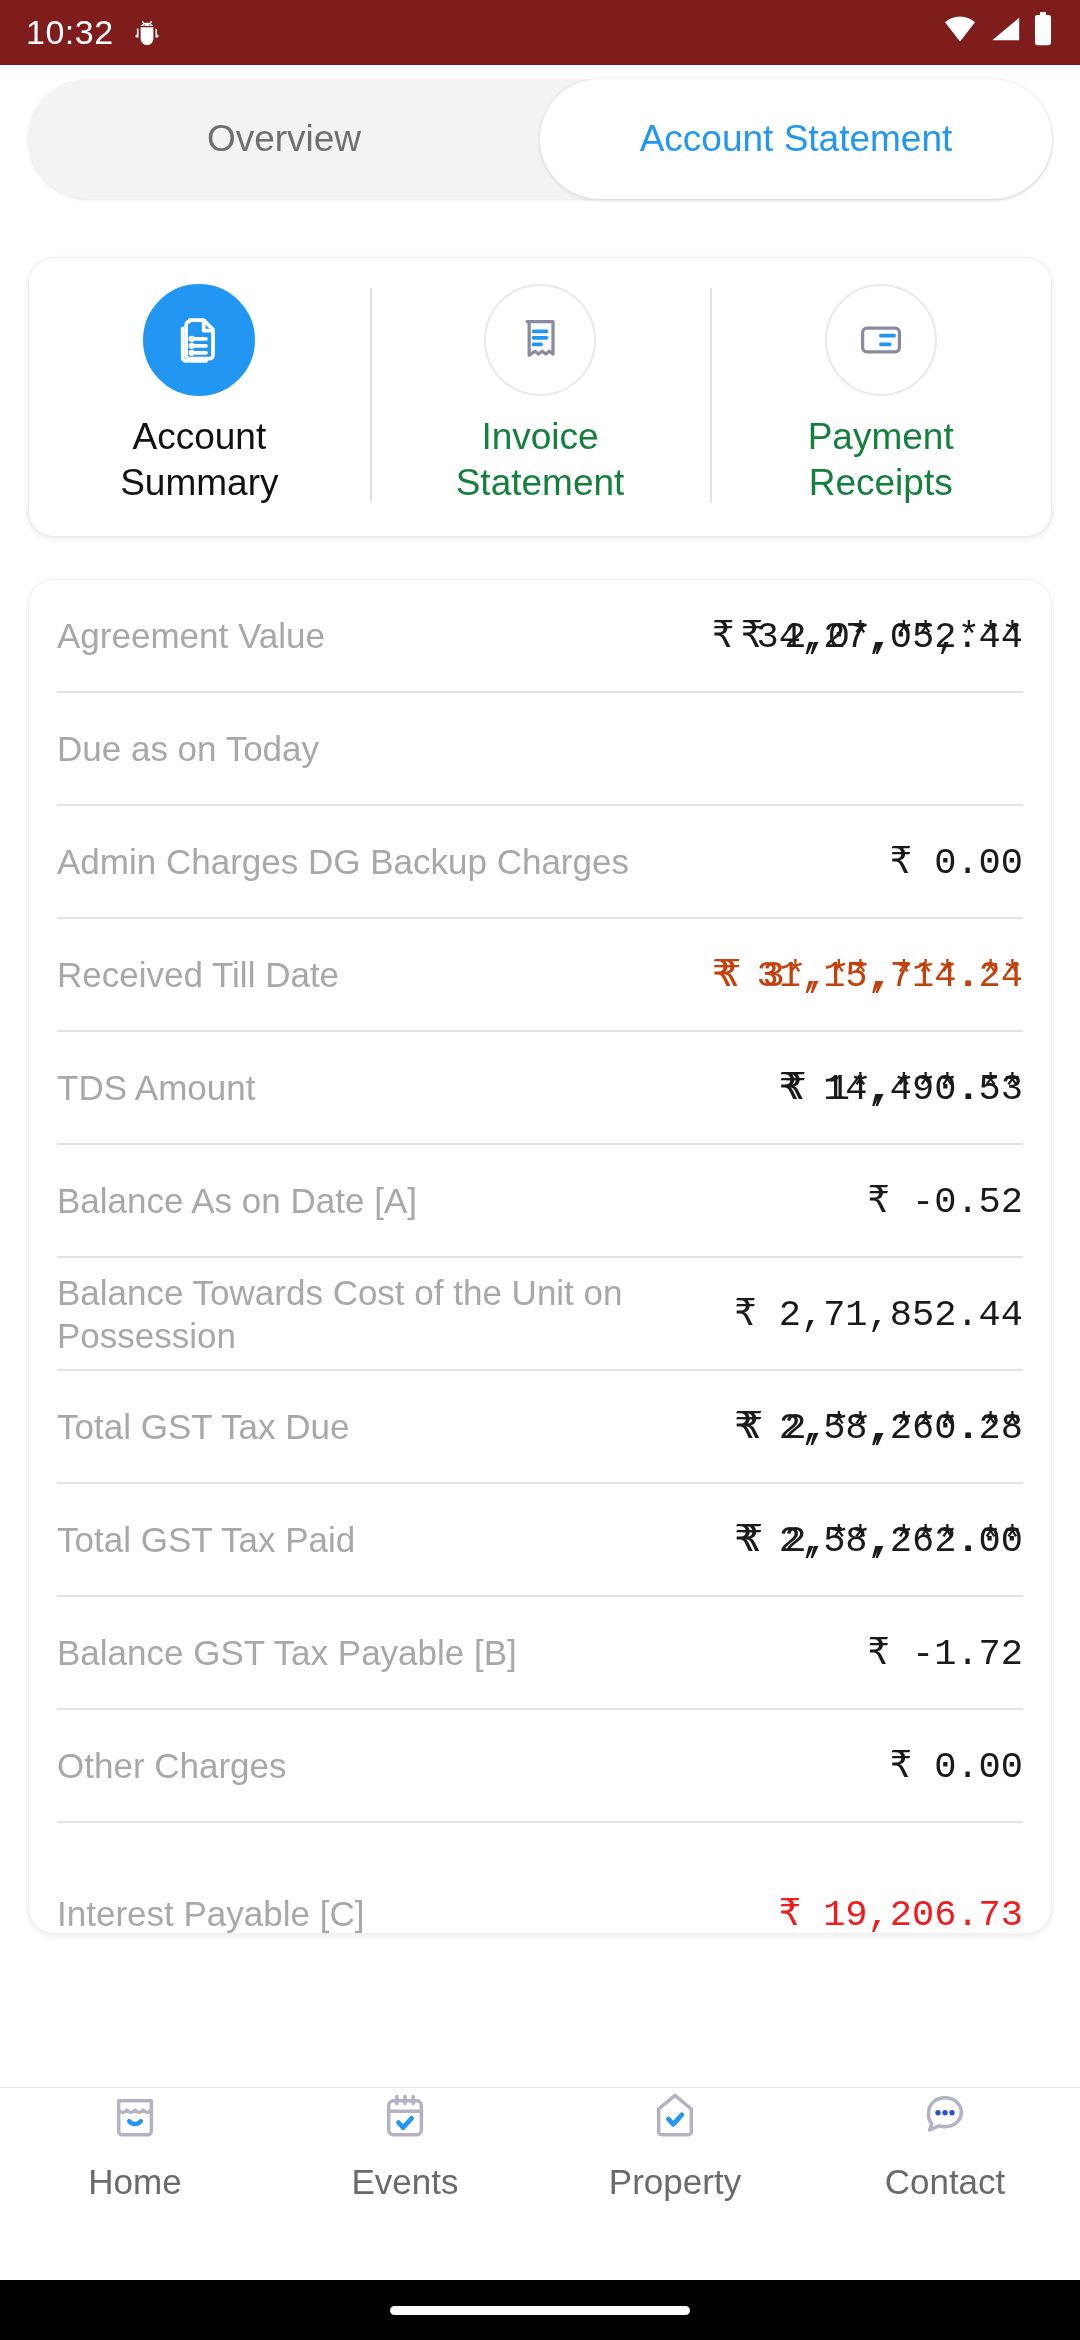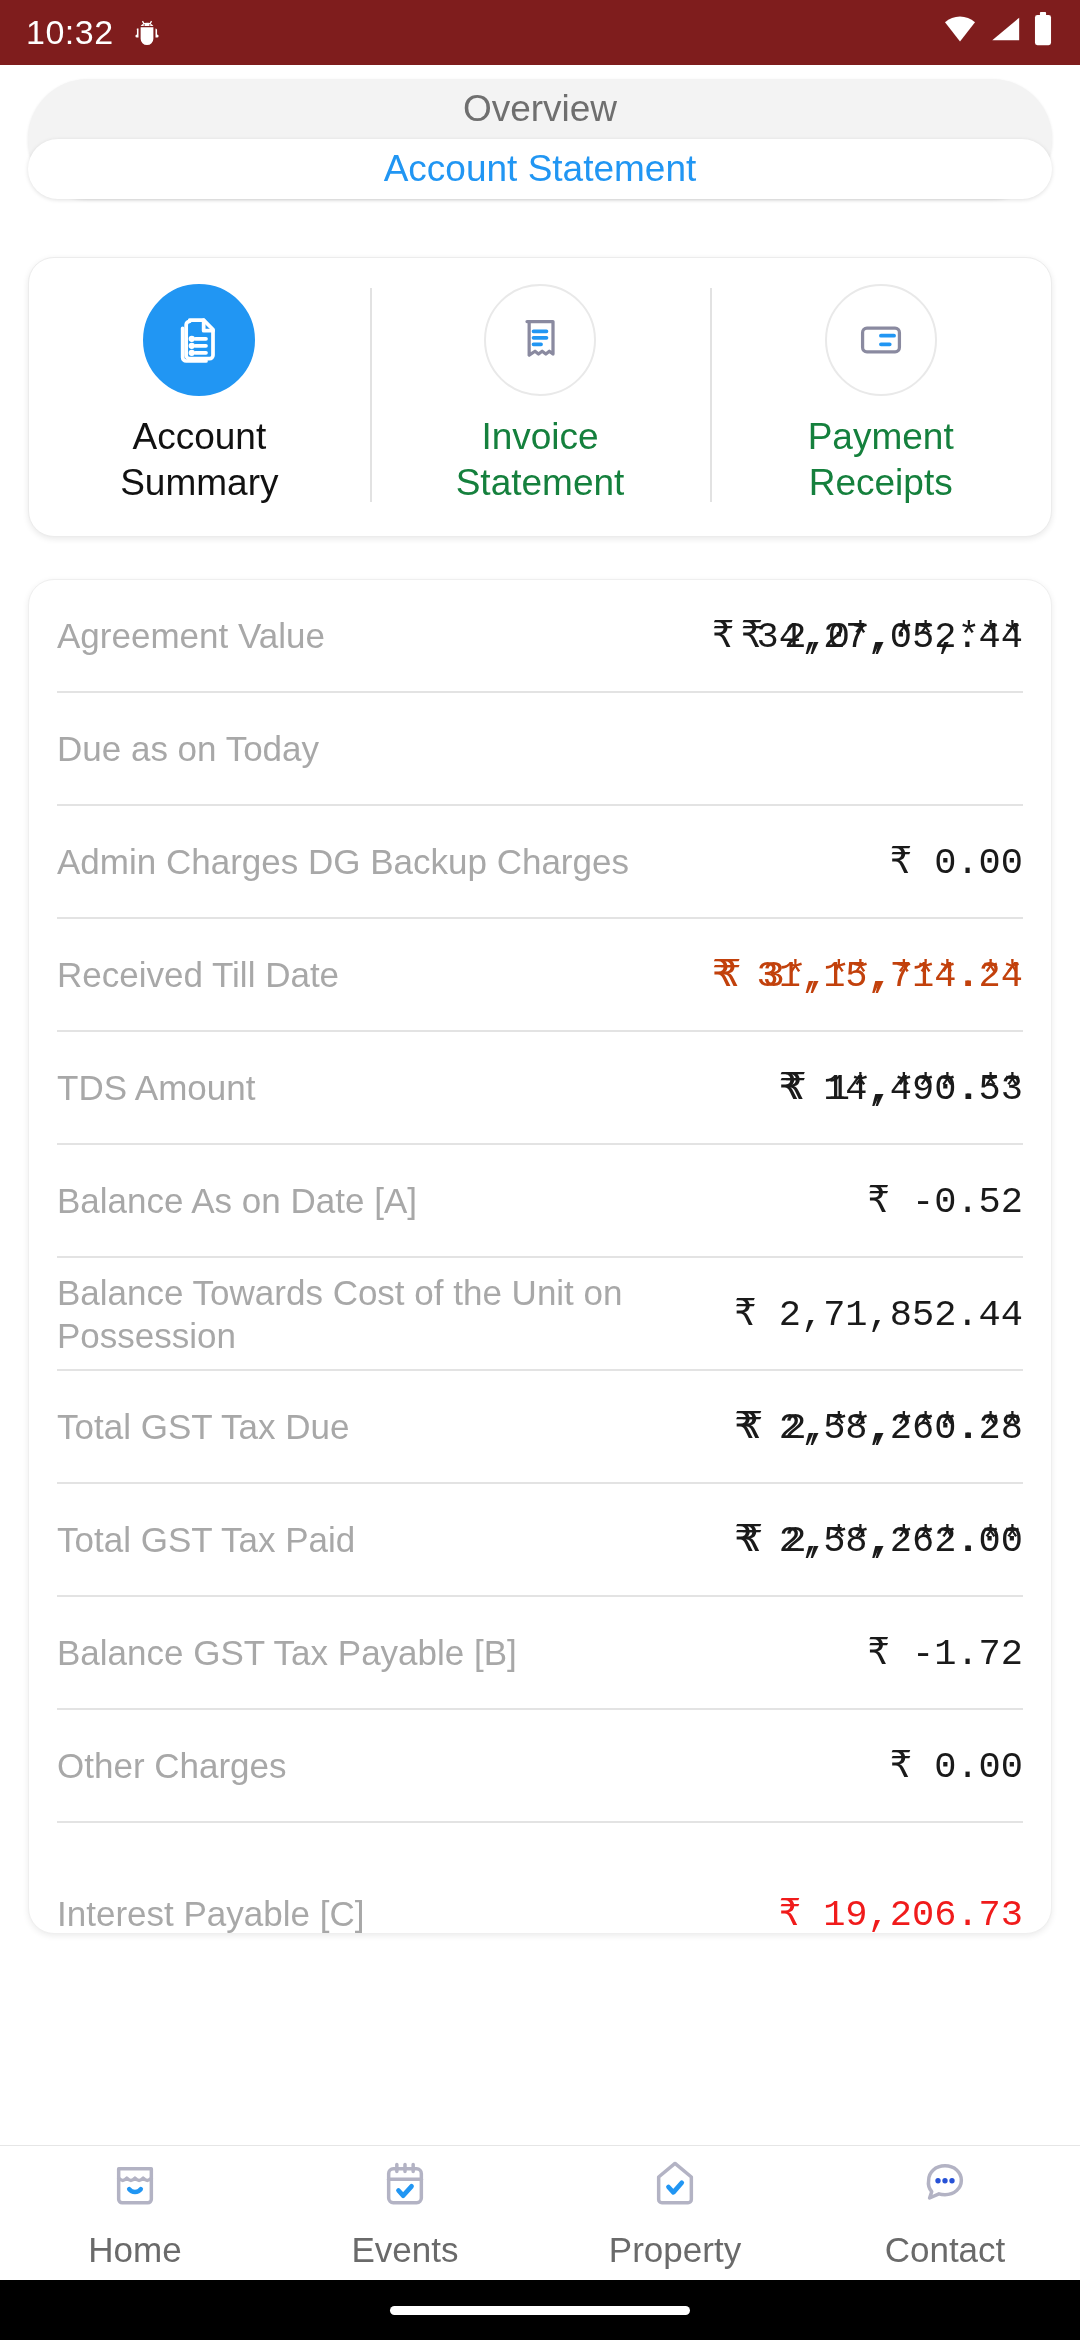--- a/index.html
+++ b/index.html
@@ -20,21 +20,20 @@
   .sb-time{ font-size:34px; font-weight:400; }
   .sb-bug{ margin-left:16px; display:flex; align-items:center; }
   .sb-right{ margin-left:auto; display:flex; align-items:center; gap:10px; }
 
   
   .tabwrap{ padding:14px 28px 0 28px; }
   .tabs{
     position:relative; height:120px; border-radius:60px;
     background:#f3f3f3; display:flex; align-items:stretch;
     box-shadow:0 1px 3px rgba(0,0,0,.10);
-    flex-direction:column;
   }
   .tab{
     flex:1; display:flex; align-items:center; justify-content:center;
     font-size:37px; color:#6f6f6f; position:relative; z-index:2;
     border-radius:60px;
   }
   .tab.active{ color:#2196f3; background:#ffffff; box-shadow:0 1px 4px rgba(0,0,0,.13); }
 
   
   .card{
@@ -85,23 +84,23 @@
   
   .ov{ position:relative; display:inline-block; }
   .ov .real{ position:relative; }
   .ov .mask{
     position:absolute; left:0; top:0; width:100%;
     text-align:right; letter-spacing:-0.5px;
   }
 
   
   .bottomnav{
-    position:absolute; left:0; right:0; bottom:60px; height:135px;
+    position:absolute; left:0; right:0; bottom:60px; height:193px;
     background:#fff; border-top:1px solid #e6e6e6;
-    display:flex; align-items:center;
+    display:flex; 
   }
   .nav{
     flex:1; display:flex; flex-direction:column; align-items:center; gap:14px;
   }
   .nav-label{ font-size:35px; color:#6a6a6a; }
 
   .gesturebar{
     position:absolute; left:0; right:0; bottom:0; height:60px;
     background:#000; display:flex; align-items:center; justify-content:center;
   }

